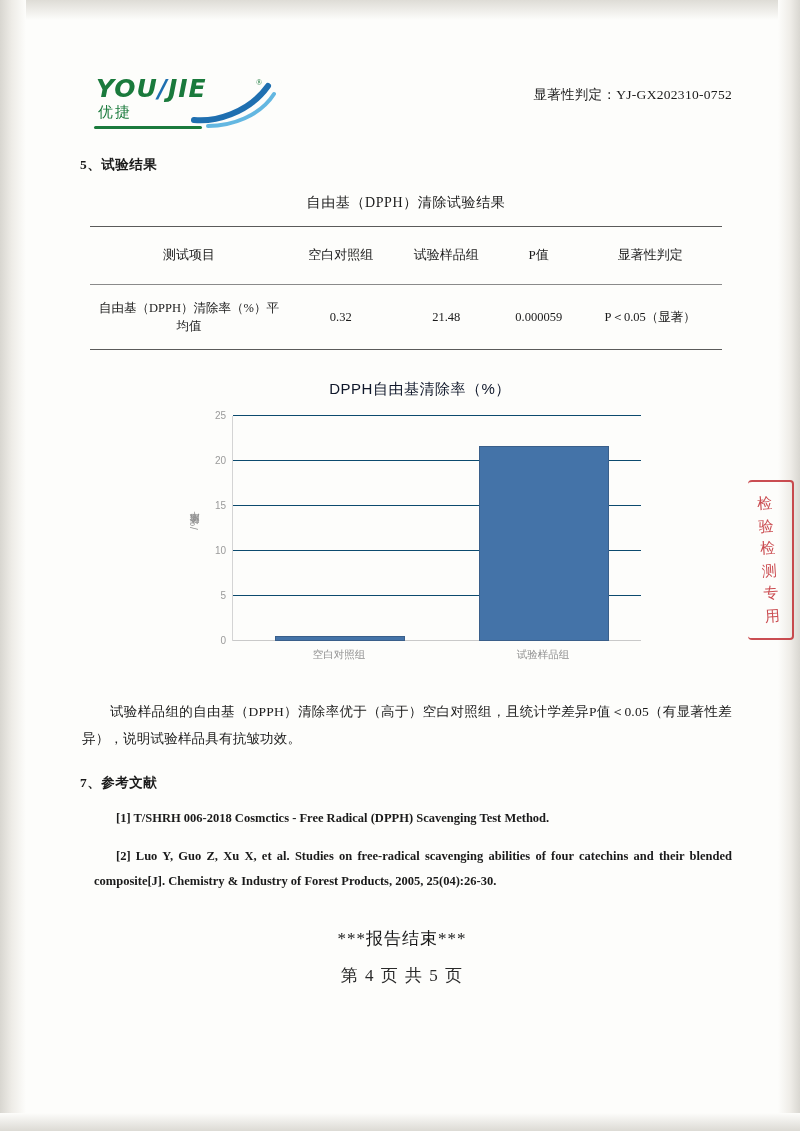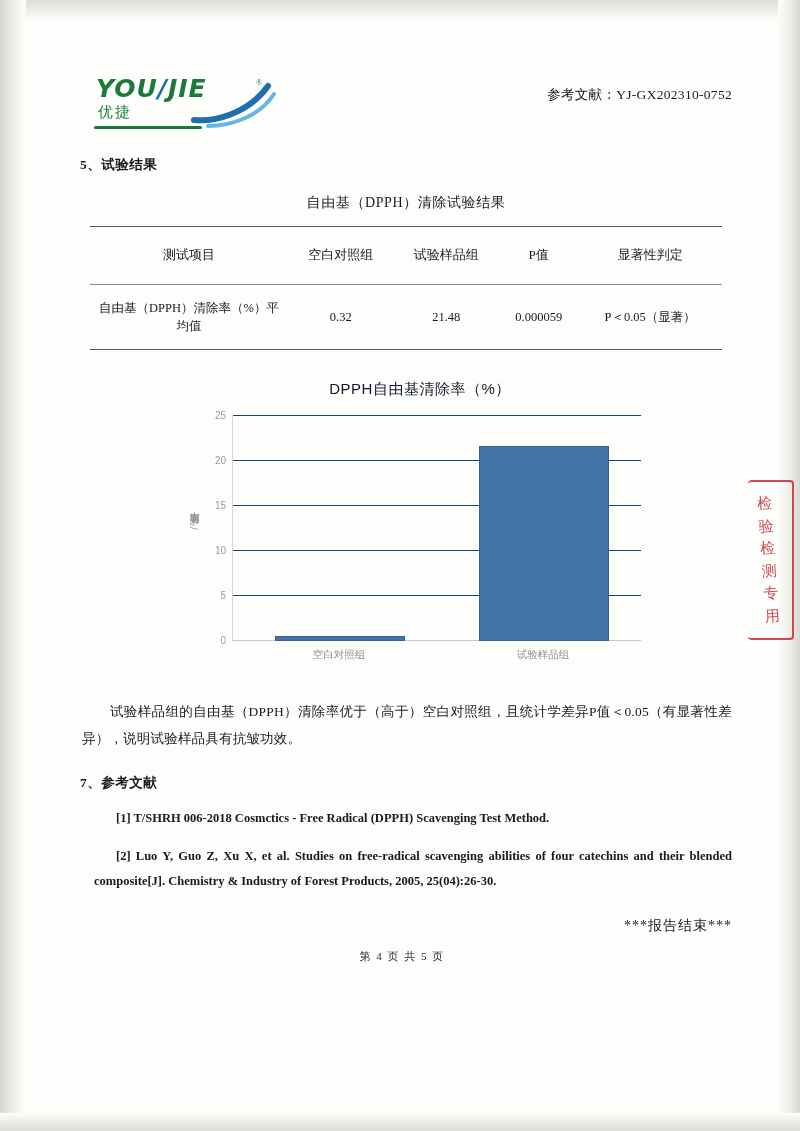--- a/index.html
+++ b/index.html
@@ -253,28 +253,28 @@
   }
   .para.indent { text-indent: 28px; }
   .ref {
     font-size: 12.5px;
     line-height: 1.95;
     margin: 14px 0 0 22px;
     text-align: justify;
   }
   .ref.indent { text-indent: 22px; font-weight: bold; }
   .end-mark {
-    text-align: right;
-    font-size: 14px;
-    margin-top: 24px;
+    text-align: center;
+    font-size: 17px;
+    margin-top: 34px;
     letter-spacing: 1px;
   }
   .footer {
     text-align: center;
-    font-size: 11px;
+    font-size: 17px;
     margin-top: 14px;
     letter-spacing: 1.5px;
     color: #2a2a2a;
   }
 
   
   .stamp {
     position: absolute;
     right: 6px;
     top: 480px;
@@ -327,21 +327,21 @@
         </div>
         <div class="logo-tm">®</div>
         <div class="logo-rule"></div>
         <div class="logo-sub">优捷</div>
         <svg class="logo-swoosh" viewBox="0 0 94 52">
           <path d="M10 44 C 30 46, 64 38, 84 10" fill="none" stroke="#1f6fb0" stroke-width="6" stroke-linecap="round"></path>
           <path d="M24 50 C 48 50, 76 40, 90 18" fill="none" stroke="#2f9fd8" stroke-width="4" stroke-linecap="round" opacity=".75"></path>
         </svg>
       </div>
       <div class="report-no">
-        <span class="label">参考文献：</span><span class="value">YJ-GX202310-0752</span>
+        <span class="label">显著性判定：</span><span class="value">YJ-GX202310-0752</span>
       </div>
     </div>
 
     <div class="sec-title">5、试验结果</div>
 
     <div class="table-wrap">
       <div class="table-title">自由基（DPPH）清除试验结果</div>
       <table class="result">
         <thead>
           <tr>

